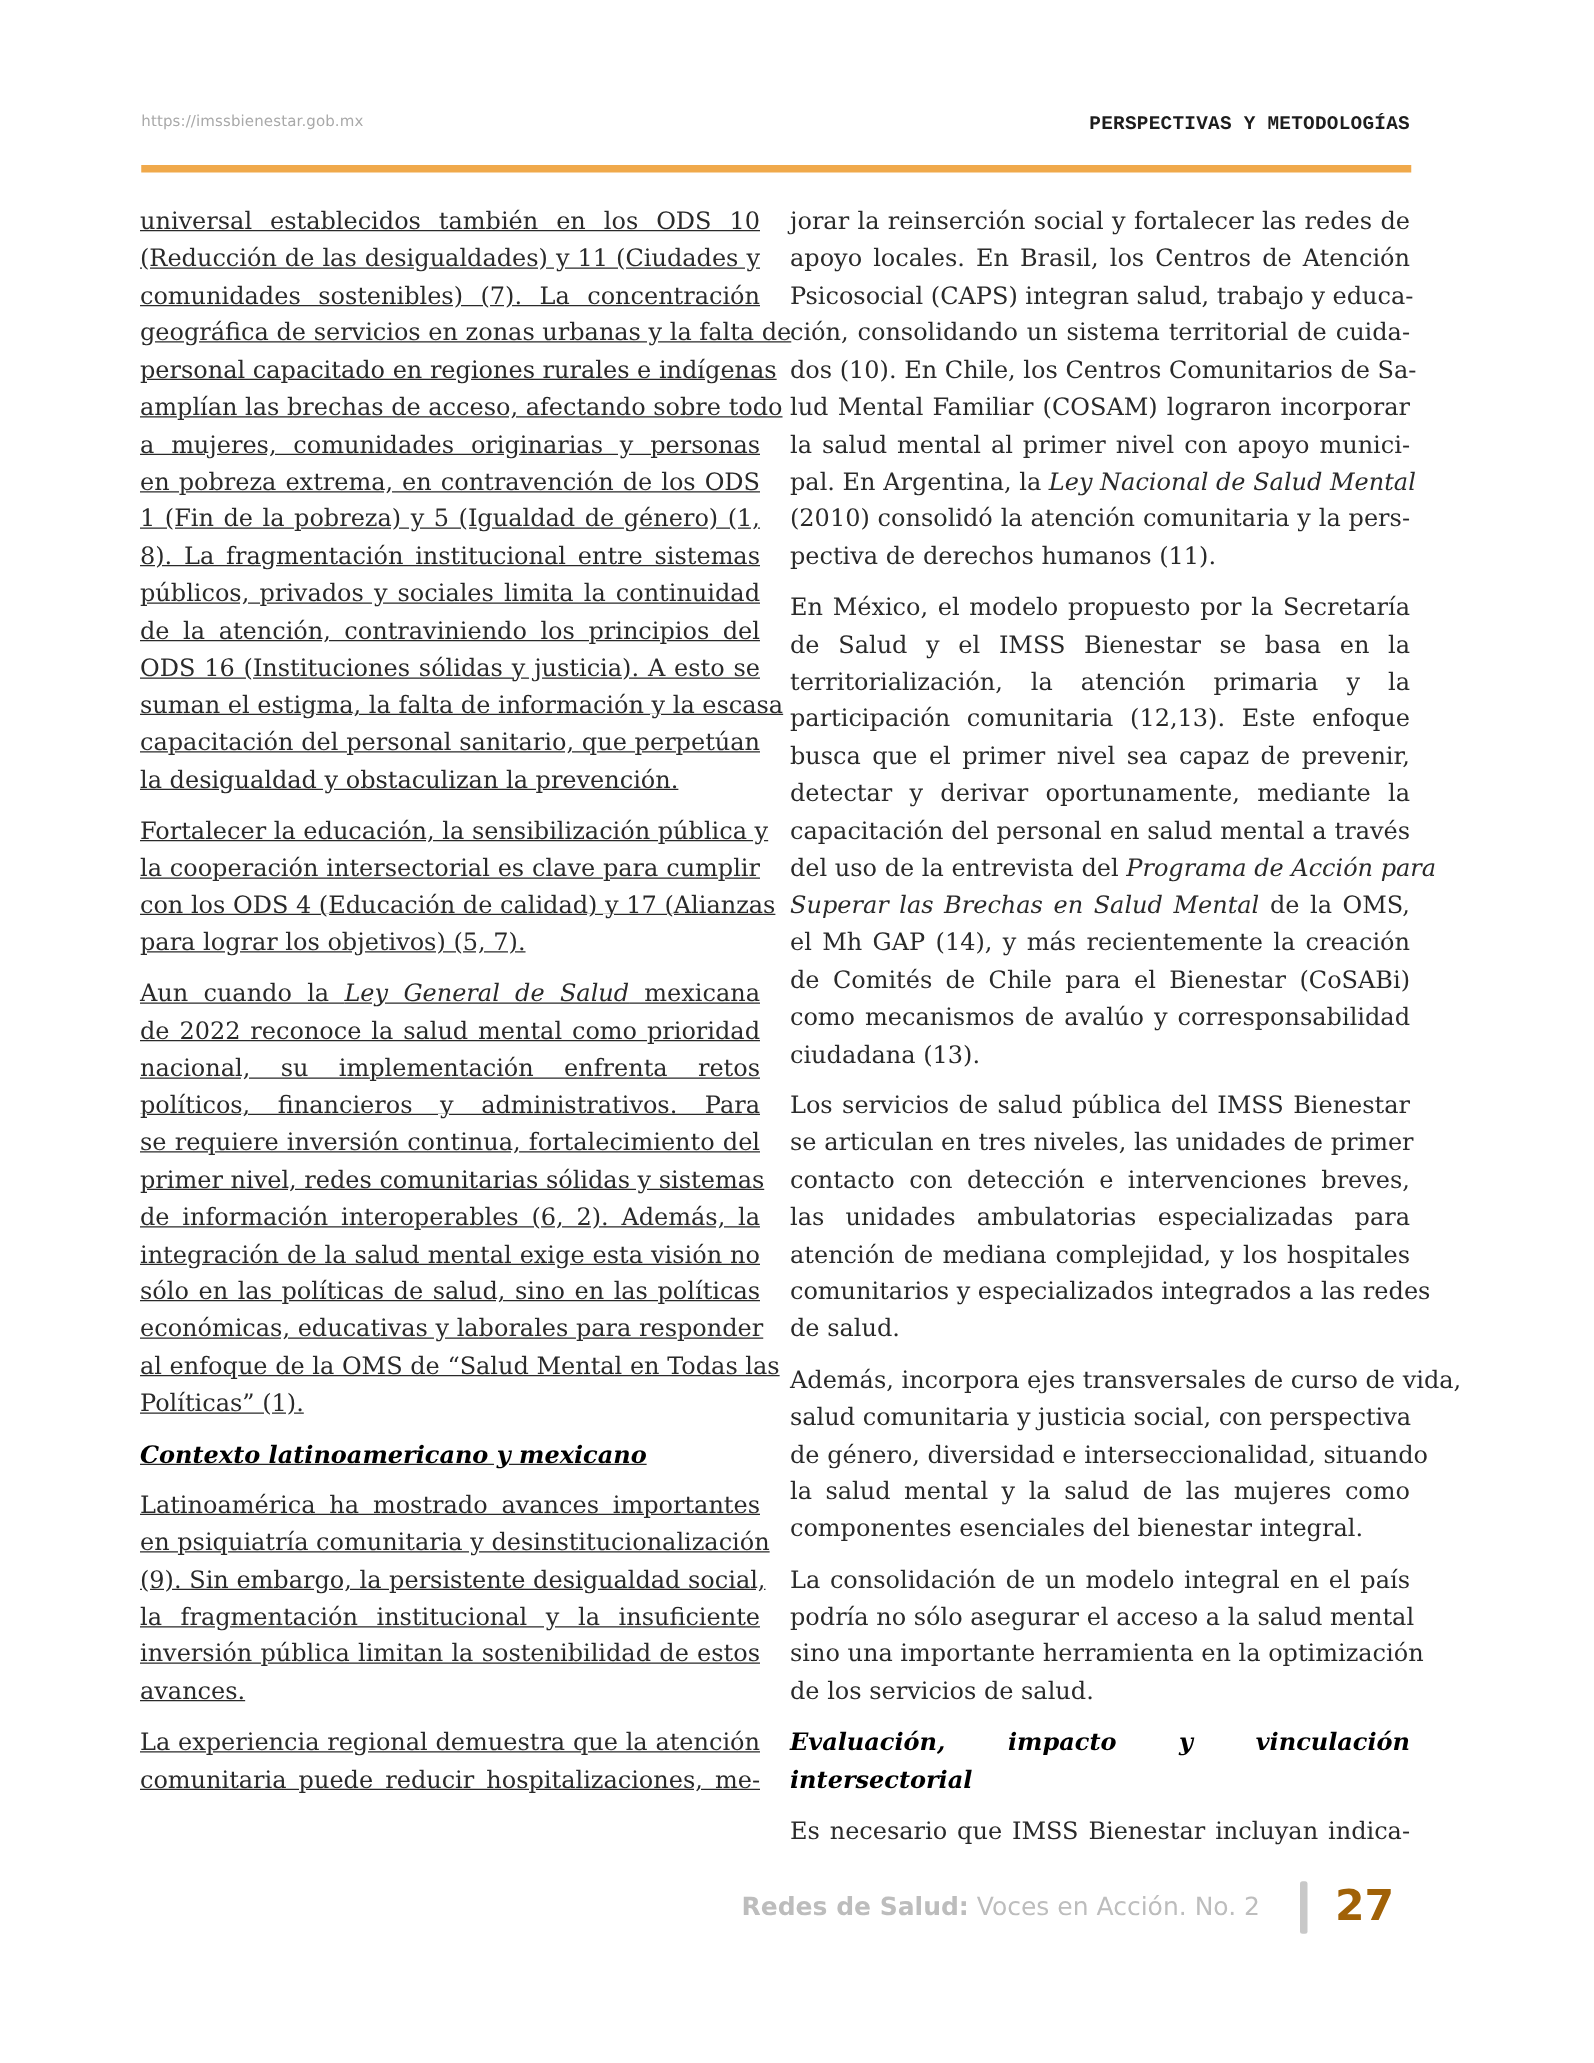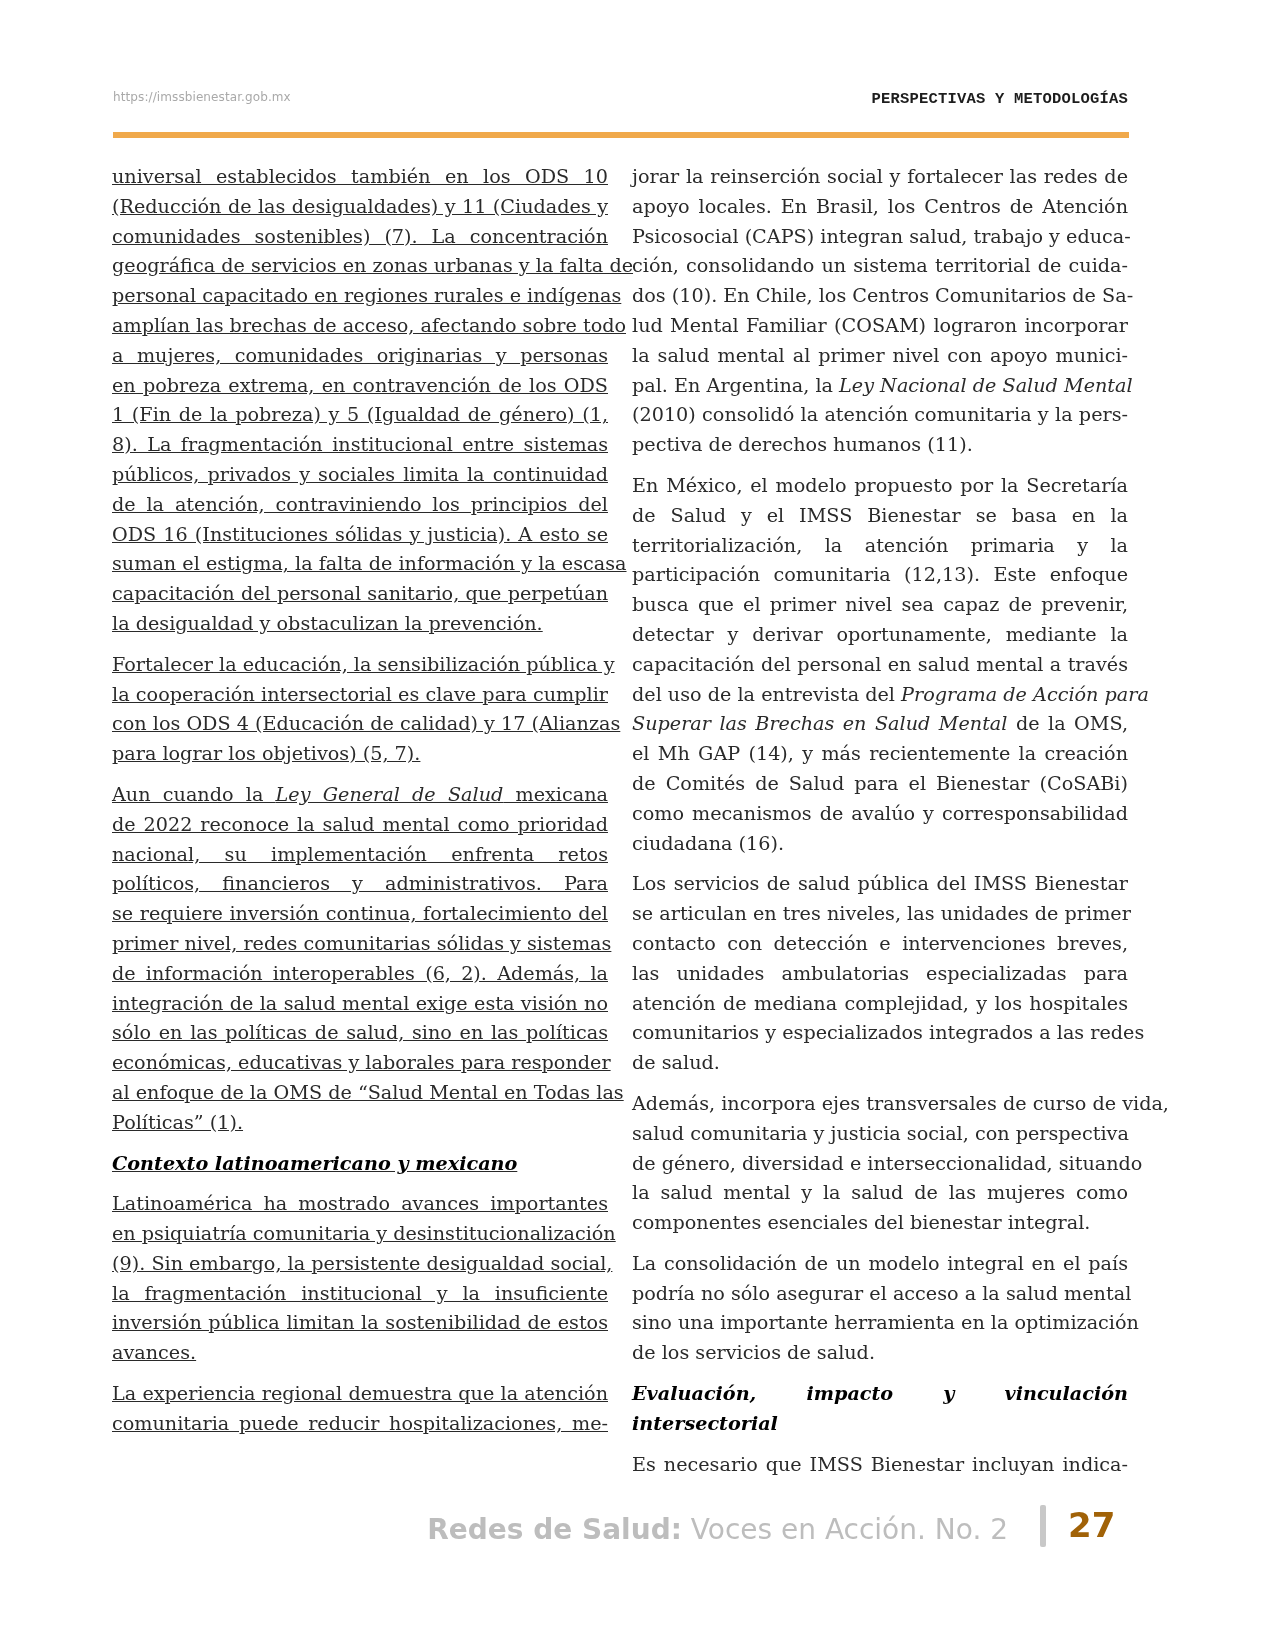--- a/index.html
+++ b/index.html
@@ -9,21 +9,21 @@
   .rule { position: absolute; left: 113px; top: 132px; width: 1016px; height: 6px; background: #f0a94b; }
   .col { position: absolute; top: 162px; width: 496px; font-family: "DejaVu Serif", "Liberation Serif", serif; font-size: 19.2px; color: #2a2a2a; }
   .col-left { left: 112px; text-decoration: underline; }
   .col-right { left: 632px; }
   .para { margin: 0 0 11px 0; }
   .line { display: block; height: 29.8px; line-height: 29.8px; white-space: nowrap; text-align: justify; text-align-last: justify; }
   .line.last { text-align-last: left; }
   .heading .line { font-weight: bold; font-style: italic; color: #000000; }
   .it { font-style: italic; }
   .footer { position: absolute; top: 1505px; left: 0; width: 1275px; height: 50px; }
-  .footer-text { position: absolute; right: 267px; top: 8px; font-family: "DejaVu Sans", sans-serif; font-size: 28px; color: #bdbdbd; }
+  .footer-text { position: absolute; right: 267px; top: 8px; font-family: "DejaVu Sans", sans-serif; font-size: 20px; color: #bdbdbd; }
   .footer-text b { font-weight: bold; }
   .footer-bar { position: absolute; left: 1040px; top: 0; width: 6px; height: 42px; background: #c8c8c8; border-radius: 2px; }
   .page-num { position: absolute; left: 1068px; top: 0px; font-family: "DejaVu Sans", sans-serif; font-weight: bold; font-size: 34px; color: #a16207; }
 </style>
 </head>
 <body>
 
 <div class="url">https://imssbienestar.gob.mx</div>
 <div class="section">PERSPECTIVAS Y METODOLOGÍAS</div>
 <div class="rule"></div>
@@ -100,23 +100,23 @@
       <span class="line"><span>En México, el modelo propuesto por la Secretaría</span></span>
       <span class="line"><span>de Salud y el IMSS Bienestar se basa en la</span></span>
       <span class="line"><span>territorialización, la atención primaria y la</span></span>
       <span class="line"><span>participación comunitaria (12,13). Este enfoque</span></span>
       <span class="line"><span>busca que el primer nivel sea capaz de prevenir,</span></span>
       <span class="line"><span>detectar y derivar oportunamente, mediante la</span></span>
       <span class="line"><span>capacitación del personal en salud mental a través</span></span>
       <span class="line"><span>del uso de la entrevista del </span><span class="it">Programa de Acción para</span></span>
       <span class="line"><span class="it">Superar las Brechas en Salud Mental</span><span> de la OMS,</span></span>
       <span class="line"><span>el Mh GAP (14), y más recientemente la creación</span></span>
-      <span class="line"><span>de Comités de Salud para el Bienestar (CoSABi)</span></span>
+      <span class="line"><span>de Comités de Chile para el Bienestar (CoSABi)</span></span>
       <span class="line"><span>como mecanismos de avalúo y corresponsabilidad</span></span>
-      <span class="line last"><span>ciudadana (16).</span></span>
+      <span class="line last"><span>ciudadana (13).</span></span>
     </div>
     <div class="para">
       <span class="line"><span>Los servicios de salud pública del IMSS Bienestar</span></span>
       <span class="line"><span>se articulan en tres niveles, las unidades de primer</span></span>
       <span class="line"><span>contacto con detección e intervenciones breves,</span></span>
       <span class="line"><span>las unidades ambulatorias especializadas para</span></span>
       <span class="line"><span>atención de mediana complejidad, y los hospitales</span></span>
       <span class="line"><span>comunitarios y especializados integrados a las redes</span></span>
       <span class="line last"><span>de salud.</span></span>
     </div>

